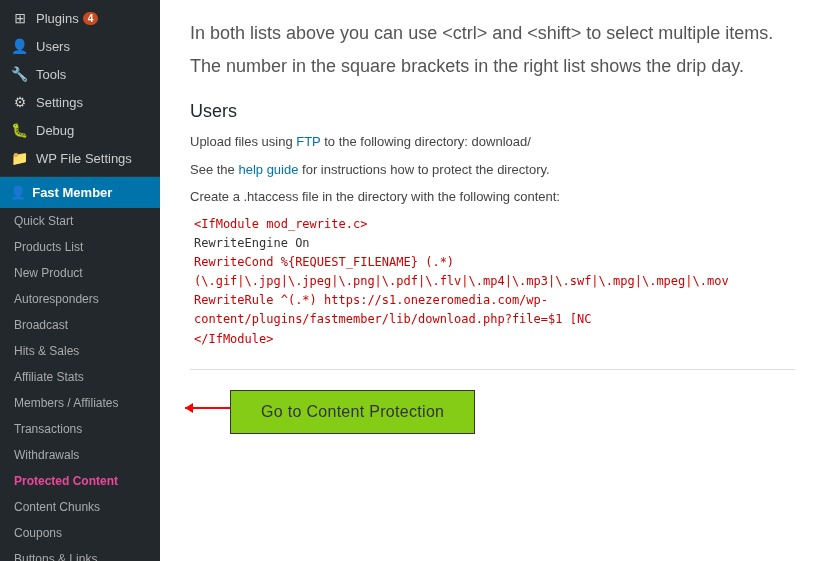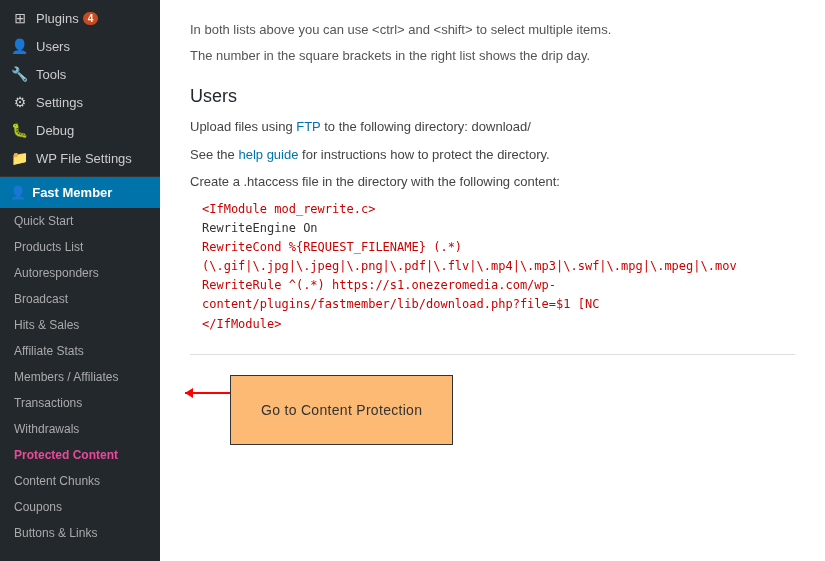--- a/index.html
+++ b/index.html
@@ -84,46 +84,46 @@
       margin-bottom: 8px;
       line-height: 1.5;
     }
 
     .help-text a { color: #0073aa; text-decoration: none; }
 
     .code-block {
       font-family: monospace;
       font-size: 12px;
       color: #c00;
-      margin: 8px 12px;
+      margin: 8px 4px;
       line-height: 1.6;
       overflow-x: hidden;
     }
 
     .code-block .code-line { display: block; }
 
     hr.divider {
       border: none;
       border-top: 1px solid #ddd;
       margin: 20px 0;
     }
 
     .go-btn {
       border: 1px solid #333;
-      background: #fdba74;
+      background: #84cc16;
       color: #333;
-      padding: 26px 30px;
-      font-size: 14px;
+      padding: 12px 30px;
+      font-size: 16px;
       cursor: pointer;
       letter-spacing: 0.3px;
     }
 
     .info-text {
       color: #555;
-      font-size: 13px;
+      font-size: 18px;
       margin-bottom: 6px;
       line-height: 1.5;
     }
   </style>
 </head>
 <body>
 
 <div class="sidebar">
   <div class="sidebar-top-items">
 
@@ -157,20 +157,23 @@
   <div class="sidebar-section-header">
     <span class="icon">👤</span>
     <span>Fast Member</span>
   </div>
 
   <div class="sidebar-sub-item">
     <span>Quick Start</span>
   </div>
   <div class="sidebar-sub-item">
     <span>Products List</span>
+  </div>
+  <div class="sidebar-sub-item">
+    <span>New Product</span>
   </div>
   <div class="sidebar-sub-item">
     <span>Autoresponders</span>
   </div>
   <div class="sidebar-sub-item">
     <span>Broadcast</span>
   </div>
   <div class="sidebar-sub-item">
     <span>Hits &amp; Sales</span>
   </div>

